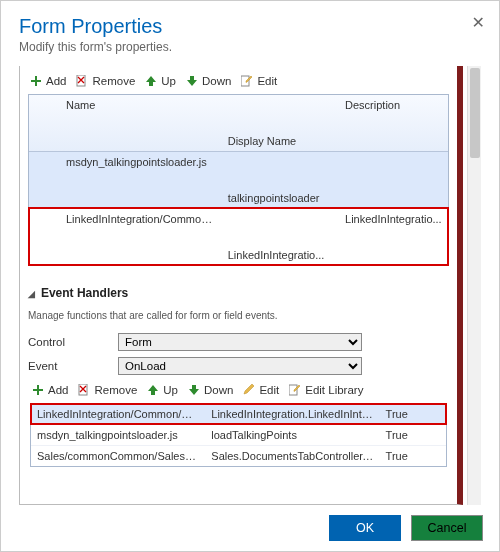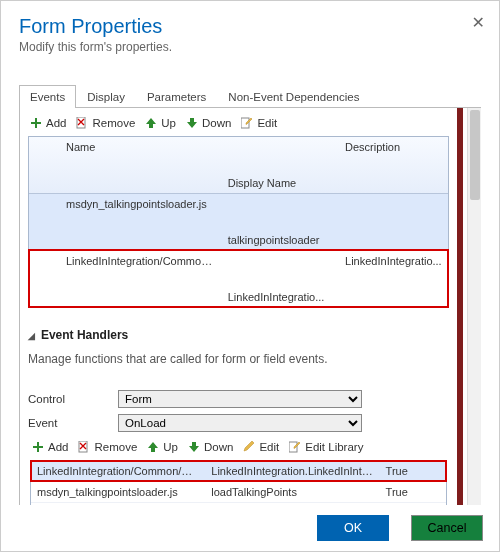--- a/index.html
+++ b/index.html
@@ -26,45 +26,39 @@
   .gcell { padding:4px 6px; font-size:11px; color:#333; overflow:hidden; white-space:nowrap; text-overflow:ellipsis; }
   .grow { display:flex; border-top:1px solid #eef1f7; }
   .grow:first-child { border-top:none; }
   .grow.sel { background:#dce8fb; }
   .grow.hl { outline:2px solid #d40000; outline-offset:-1px; }
   .gbody { min-height:60px; }
   .formlib .c1{flex:0 0 46%;padding-left:37px;} .formlib .c2{flex:0 0 28%;margin-top:36px;} .formlib .c3{flex:0 0 26%;}
   .section { margin-top:20px; padding:0 2px;}
   .section h4 { margin:0 0 10px 0; font-size:12px; font-weight:600; color:#222;}
   .section h4::before { content:"◢"; font-size:9px; color:#555; margin-right:6px;}
-  .desc { font-size:12px; color:#555; margin-bottom:24px;}
+  .desc { font-size:10px; color:#555; margin-bottom:12px;}
   .field { display:flex; align-items:center; margin-bottom:6px;}
   .flabel { width:90px; font-size:11.5px; color:#333;}
   select.fsel { width:244px; font-size:11.5px; padding:1px 2px; border:1px solid #888;}
   .evtgrid .c1{flex:0 0 42%;} .evtgrid .c2{flex:0 0 42%;} .evtgrid .c3{flex:0 0 16%;}
-  .footer { padding:10px 16px; display:flex; justify-content:flex-end; gap:22px; }
+  .footer { padding:10px 16px; display:flex; justify-content:flex-end; gap:10px; }
   .btn { min-width:72px; padding:5px 14px; font-size:12.5px; border:1px solid #888; background:#15803d; cursor:pointer;}
   .btn.primary { background:#0063b1; color:#fff; border-color:#0063b1;}
 </style>
 </head>
 <body>
 <div class="dialog">
   <div class="hdr">
     <div class="title">Form Properties</div>
     <div class="subtitle">Modify this form's properties.</div>
   </div>
   <div class="close">✕</div>
 
   <div class="body">
-    <div class="tabs">
-      <div class="tab active">Events</div>
-      <div class="tab">Display</div>
-      <div class="tab">Parameters</div>
-      <div class="tab">Non-Event Dependencies</div>
-    </div>
 
     <div class="scrollwrap" style="flex:1;">
     <div class="panel scrollarea">
 
       <div class="toolbar">
         <div class="tbtn">
               <span class="ico"><svg viewBox="0 0 12 12">
                   <path d="M5 1h2v10H5z" fill="#2e8b2e"></path>
                   <path d="M1 5h10v2H1z" fill="#2e8b2e"></path>
                 </svg></span>

